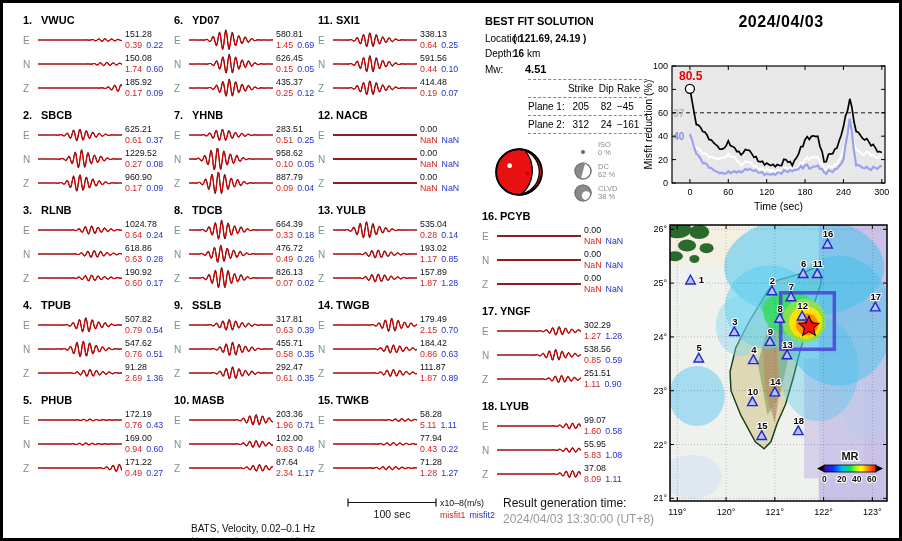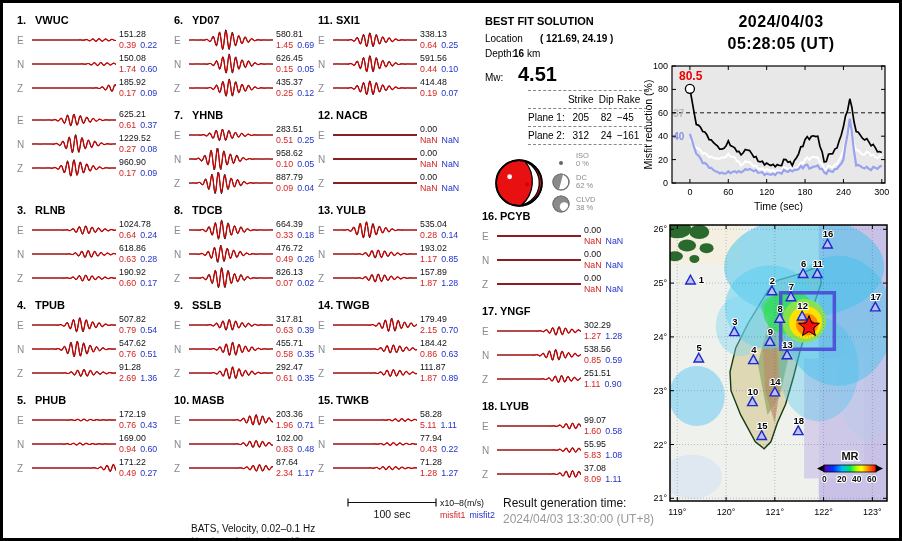--- a/index.html
+++ b/index.html
@@ -1,44 +1,44 @@
 <!DOCTYPE html>
 <html><head>
 <meta charset="utf-8">
 <style>
   html,body{margin:0;padding:0;background:#d9d9d9;}
   #app{position:relative;width:902px;height:541px;background:#ffffff;border:3px solid #000;
        box-sizing:border-box;overflow:hidden;font-family:"Liberation Sans",sans-serif;}
   
   .wcol{position:absolute;top:10px;width:158px;}
-  #wave-col1{left:14px}#wave-col2{left:171px}#wave-col3{left:315px}
+  #wave-col1{left:20px}#wave-col2{left:171px}#wave-col3{left:315px}
   #wave-col4{left:479px;top:206px}
   .station{height:95px;}
   .sta-h{font-size:11px;font-weight:bold;color:#000;height:15px;line-height:15px;}
   .sta-h .no{display:inline-block;min-width:18px;}
   .ch-row{display:flex;align-items:center;height:24px;}
   .comp{width:15px;font-size:10px;color:#8a8a8a;flex:none;}
   .wave{width:84px;height:22px;flex:none;}
   .nums{width:58px;padding-left:3px;font-size:8.8px;line-height:1.25;}
   .amp{color:#111;white-space:nowrap;}
   .m1{color:#d42222;}.m2{color:#2233cc;margin-left:4px;}
   
   #bestfit{position:absolute;left:482px;top:12px;width:162px;}
   .bf-title{font-size:11px;font-weight:bold;margin-bottom:6px;}
   .bf-row{display:flex;font-size:10px;margin:4px 0;align-items:baseline;}
   .bf-label{width:28px;flex:none;}
-  .bold{font-weight:bold;padding-left:27px;}
-  .mw-val{font-weight:bold;font-size:20px;margin-left:5px;}
+  .bold{font-weight:bold;}
+  .mw-val{font-weight:bold;font-size:11px;margin-left:12px;}
   .bf-table{margin-top:2px;margin-left:43px;}
   .bf-tr{display:flex;font-size:10px;padding:3px 0;border-bottom:1px dashed #888;}
   .bf-tr.hdr{border-top:1px dashed #888;}
   .c0{width:50px}.c1{width:40px;text-align:center}.c2{width:28px;text-align:center}.c3{width:40px;text-align:left}
   .mech-row{position:relative;height:68px;margin-top:4px;}
   #beachball{position:absolute;left:8px;top:8px;}
-  .dec-col{position:absolute;left:66px;top:0px;}
+  .dec-col{position:absolute;left:88px;top:0px;}
   .dec-item{display:flex;align-items:center;height:22px;}
   .dec-item svg{flex:none;margin-right:5px;}
   .dec-txt{font-size:7.5px;line-height:1.1;color:#8a8a8a;}
   
   #datetime{position:absolute;left:658px;top:8px;width:240px;text-align:center;
             font-size:16px;font-weight:bold;letter-spacing:0.5px;line-height:1.35;}
   
   #chart-svg{position:absolute;left:640px;top:57px;}
   #map-svg{position:absolute;left:640px;top:212px;}
   
@@ -86,20 +86,21 @@
             <path d="M0.0,11.0 L0.6,11.0 L1.2,11.0 L1.8,11.0 L2.4,11.0 L3.0,11.0 L3.6,11.0 L4.2,11.0 L4.8,11.0 L5.4,11.0 L6.0,11.0 L6.6,11.0 L7.2,11.0 L7.8,11.0 L8.4,11.0 L9.0,11.0 L9.6,11.0 L10.2,11.0 L10.8,11.0 L11.4,11.0 L12.0,11.0 L12.6,11.0 L13.2,11.0 L13.8,11.0 L14.4,11.0 L15.0,11.0 L15.6,11.0 L16.2,11.0 L16.8,11.0 L17.4,11.0 L18.0,11.0 L18.6,11.0 L19.2,11.0 L19.8,11.0 L20.4,11.0 L21.0,11.0 L21.6,11.0 L22.2,11.0 L22.8,11.0 L23.4,11.0 L24.0,11.0 L24.6,11.0 L25.2,11.0 L25.8,11.0 L26.4,11.0 L27.0,11.0 L27.6,11.0 L28.2,11.0 L28.8,11.0 L29.4,11.0 L30.0,11.0 L30.6,11.0 L31.2,11.0 L31.8,11.0 L32.4,11.0 L33.0,11.0 L33.6,11.0 L34.2,11.0 L34.8,11.0 L35.4,11.0 L36.0,11.0 L36.6,11.0 L37.2,11.0 L37.8,11.0 L38.4,11.0 L39.0,11.0 L39.6,11.0 L40.2,11.0 L40.8,11.0 L41.4,11.0 L42.0,11.0 L42.6,11.0 L43.2,11.0 L43.8,11.0 L44.4,11.0 L45.0,11.0 L45.6,11.0 L46.2,11.0 L46.8,11.0 L47.4,11.0 L48.0,11.0 L48.6,11.0 L49.2,11.0 L49.8,11.0 L50.4,11.0 L51.0,11.0 L51.6,11.0 L52.2,11.0 L52.8,11.0 L53.4,11.0 L54.0,11.0 L54.6,11.0 L55.2,11.0 L55.8,11.0 L56.4,11.0 L57.0,11.0 L57.6,10.9 L58.2,10.9 L58.8,11.0 L59.4,11.0 L60.0,11.0 L60.6,11.1 L61.2,11.1 L61.8,11.1 L62.4,11.0 L63.0,10.9 L63.6,10.8 L64.2,10.8 L64.8,10.9 L65.4,11.0 L66.0,11.2 L66.6,11.4 L67.2,11.5 L67.8,11.3 L68.4,11.0 L69.0,10.5 L69.6,10.0 L70.2,9.8 L70.8,10.0 L71.4,10.5 L72.0,11.5 L72.6,12.4 L73.2,13.1 L73.8,13.1 L74.4,12.4 L75.0,11.1 L75.6,9.5 L76.2,8.3 L76.8,7.9 L77.4,8.6 L78.0,10.1 L78.6,12.0 L79.2,13.7 L79.8,14.5 L80.4,14.2 L81.0,12.7 L81.6,10.7 L82.2,8.7 L82.8,7.6 L83.4,7.6 L84.0,8.8" fill="none" stroke="#111111" stroke-width="1"></path>
             <path d="M0.0,11.0 L0.6,11.0 L1.2,11.0 L1.8,11.0 L2.4,11.0 L3.0,11.0 L3.6,11.0 L4.2,11.0 L4.8,11.0 L5.4,11.0 L6.0,11.0 L6.6,11.0 L7.2,11.0 L7.8,11.0 L8.4,11.0 L9.0,11.0 L9.6,11.0 L10.2,11.0 L10.8,11.0 L11.4,11.0 L12.0,11.0 L12.6,11.0 L13.2,11.0 L13.8,11.0 L14.4,11.0 L15.0,11.0 L15.6,11.0 L16.2,11.0 L16.8,11.0 L17.4,11.0 L18.0,11.0 L18.6,11.0 L19.2,11.0 L19.8,11.0 L20.4,11.0 L21.0,11.0 L21.6,11.0 L22.2,11.0 L22.8,11.0 L23.4,11.0 L24.0,11.0 L24.6,11.0 L25.2,11.0 L25.8,11.0 L26.4,11.0 L27.0,11.0 L27.6,11.0 L28.2,11.0 L28.8,11.0 L29.4,11.0 L30.0,11.0 L30.6,11.0 L31.2,11.0 L31.8,11.0 L32.4,11.0 L33.0,11.0 L33.6,11.0 L34.2,11.0 L34.8,11.0 L35.4,11.0 L36.0,11.0 L36.6,11.0 L37.2,11.0 L37.8,11.0 L38.4,11.0 L39.0,11.0 L39.6,11.0 L40.2,11.0 L40.8,11.0 L41.4,11.0 L42.0,11.0 L42.6,11.0 L43.2,11.0 L43.8,11.0 L44.4,11.0 L45.0,11.0 L45.6,11.0 L46.2,11.0 L46.8,11.0 L47.4,11.0 L48.0,11.0 L48.6,11.0 L49.2,11.0 L49.8,11.0 L50.4,11.0 L51.0,11.0 L51.6,11.0 L52.2,11.0 L52.8,11.0 L53.4,11.0 L54.0,11.0 L54.6,11.0 L55.2,11.0 L55.8,11.0 L56.4,11.0 L57.0,11.0 L57.6,11.0 L58.2,11.0 L58.8,11.0 L59.4,11.0 L60.0,11.0 L60.6,11.1 L61.2,11.1 L61.8,11.0 L62.4,11.0 L63.0,10.9 L63.6,10.8 L64.2,10.8 L64.8,10.9 L65.4,11.0 L66.0,11.2 L66.6,11.4 L67.2,11.5 L67.8,11.4 L68.4,11.1 L69.0,10.7 L69.6,10.2 L70.2,10.0 L70.8,10.1 L71.4,10.5 L72.0,11.3 L72.6,12.1 L73.2,12.6 L73.8,12.7 L74.4,12.1 L75.0,11.0 L75.6,9.8 L76.2,8.8 L76.8,8.5 L77.4,9.0 L78.0,10.3 L78.6,12.0 L79.2,13.4 L79.8,14.0 L80.4,13.7 L81.0,12.4 L81.6,10.6 L82.2,9.0 L82.8,8.0 L83.4,8.0 L84.0,9.0" fill="none" stroke="#d40000" stroke-width="1.2"></path>
           </svg>
           <div class="nums">
             <div class="amp">185.92</div>
             <div><span class="m1">0.17</span><span class="m2">0.09</span></div>
           </div>
         </div>
       </div>
       <div class="station">
+        <div class="sta-h"><span class="no">2.</span><span>SBCB</span></div>
         <div class="ch-row">
           <span class="comp">E</span>
           <svg class="wave" viewBox="0 0 84 22">
             <path d="M0.0,11.0 L0.6,11.0 L1.2,11.1 L1.8,11.0 L2.4,11.0 L3.0,11.0 L3.6,11.0 L4.2,11.0 L4.8,11.0 L5.4,11.0 L6.0,10.9 L6.6,11.0 L7.2,11.0 L7.8,11.0 L8.4,11.0 L9.0,11.0 L9.6,11.0 L10.2,11.0 L10.8,11.0 L11.4,11.1 L12.0,11.0 L12.6,11.0 L13.2,11.0 L13.8,11.0 L14.4,11.0 L15.0,10.9 L15.6,10.9 L16.2,10.9 L16.8,10.9 L17.4,10.9 L18.0,11.0 L18.6,11.1 L19.2,11.1 L19.8,11.2 L20.4,11.2 L21.0,11.1 L21.6,10.9 L22.2,10.7 L22.8,10.6 L23.4,10.7 L24.0,10.9 L24.6,11.2 L25.2,11.5 L25.8,11.8 L26.4,11.7 L27.0,11.3 L27.6,10.6 L28.2,9.8 L28.8,9.2 L29.4,9.2 L30.0,9.9 L30.6,11.2 L31.2,12.8 L31.8,14.1 L32.4,14.6 L33.0,13.8 L33.6,12.0 L34.2,9.5 L34.8,7.1 L35.4,5.9 L36.0,6.3 L36.6,8.3 L37.2,11.4 L37.8,14.6 L38.4,16.7 L39.0,16.9 L39.6,15.1 L40.2,12.0 L40.8,8.5 L41.4,5.9 L42.0,5.1 L42.6,6.3 L43.2,9.0 L43.8,12.3 L44.4,15.0 L45.0,16.3 L45.6,15.7 L46.2,13.5 L46.8,10.7 L47.4,8.2 L48.0,6.7 L48.6,6.7 L49.2,8.1 L49.8,10.4 L50.4,12.7 L51.0,14.3 L51.6,14.7 L52.2,14.0 L52.8,12.4 L53.4,10.5 L54.0,8.9 L54.6,8.0 L55.2,8.1 L55.8,9.1 L56.4,10.6 L57.0,12.0 L57.6,13.0 L58.2,13.3 L58.8,12.8 L59.4,11.8 L60.0,10.6 L60.6,9.8 L61.2,9.4 L61.8,9.6 L62.4,10.3 L63.0,11.1 L63.6,11.8 L64.2,12.2 L64.8,12.1 L65.4,11.6 L66.0,11.0 L66.6,10.4 L67.2,10.1 L67.8,10.1 L68.4,10.4 L69.0,10.8 L69.6,11.2 L70.2,11.5 L70.8,11.6 L71.4,11.5 L72.0,11.3 L72.6,11.0 L73.2,10.9 L73.8,10.8 L74.4,10.8 L75.0,10.8 L75.6,10.9 L76.2,11.0 L76.8,11.0 L77.4,11.0 L78.0,11.0 L78.6,11.0 L79.2,11.0 L79.8,11.0 L80.4,11.0 L81.0,11.0 L81.6,11.0 L82.2,11.0 L82.8,11.0 L83.4,11.0 L84.0,11.0" fill="none" stroke="#111111" stroke-width="1"></path>
             <path d="M0.0,11.0 L0.6,11.0 L1.2,11.0 L1.8,11.0 L2.4,11.0 L3.0,11.0 L3.6,11.0 L4.2,11.0 L4.8,11.0 L5.4,11.0 L6.0,11.0 L6.6,11.0 L7.2,11.0 L7.8,11.0 L8.4,11.0 L9.0,11.0 L9.6,11.0 L10.2,11.0 L10.8,11.0 L11.4,11.0 L12.0,11.0 L12.6,11.0 L13.2,11.0 L13.8,11.0 L14.4,11.0 L15.0,11.0 L15.6,11.0 L16.2,11.0 L16.8,11.0 L17.4,11.0 L18.0,11.0 L18.6,11.1 L19.2,11.1 L19.8,11.1 L20.4,11.1 L21.0,11.0 L21.6,10.9 L22.2,10.7 L22.8,10.7 L23.4,10.7 L24.0,10.9 L24.6,11.2 L25.2,11.6 L25.8,11.8 L26.4,11.8 L27.0,11.4 L27.6,10.8 L28.2,10.0 L28.8,9.4 L29.4,9.3 L30.0,9.9 L30.6,10.9 L31.2,12.3 L31.8,13.4 L32.4,13.9 L33.0,13.4 L33.6,11.9 L34.2,9.8 L34.8,7.9 L35.4,6.9 L36.0,7.2 L36.6,8.9 L37.2,11.5 L37.8,14.1 L38.4,15.8 L39.0,15.9 L39.6,14.3 L40.2,11.6 L40.8,8.6 L41.4,6.4 L42.0,5.8 L42.6,6.9 L43.2,9.3 L43.8,12.2 L44.4,14.6 L45.0,15.6 L45.6,15.2 L46.2,13.4 L46.8,10.9 L47.4,8.7 L48.0,7.4 L48.6,7.4 L49.2,8.5 L49.8,10.3 L50.4,12.2 L51.0,13.5 L51.6,14.0 L52.2,13.4 L52.8,12.1 L53.4,10.6 L54.0,9.3 L54.6,8.6 L55.2,8.8 L55.8,9.6 L56.4,10.8 L57.0,12.0 L57.6,12.8 L58.2,13.0 L58.8,12.5 L59.4,11.5 L60.0,10.5 L60.6,9.7 L61.2,9.4 L61.8,9.7 L62.4,10.3 L63.0,11.1 L63.6,11.7 L64.2,12.1 L64.8,12.0 L65.4,11.7 L66.0,11.1 L66.6,10.7 L67.2,10.4 L67.8,10.3 L68.4,10.5 L69.0,10.8 L69.6,11.1 L70.2,11.3 L70.8,11.4 L71.4,11.3 L72.0,11.2 L72.6,11.0 L73.2,10.9 L73.8,10.8 L74.4,10.8 L75.0,10.9 L75.6,11.0 L76.2,11.0 L76.8,11.1 L77.4,11.1 L78.0,11.0 L78.6,11.0 L79.2,11.0 L79.8,11.0 L80.4,11.0 L81.0,11.0 L81.6,11.0 L82.2,11.0 L82.8,11.0 L83.4,11.0 L84.0,11.0" fill="none" stroke="#d40000" stroke-width="1.2"></path>
           </svg>
           <div class="nums">
             <div class="amp">625.21</div>
             <div><span class="m1">0.61</span><span class="m2">0.37</span></div>
           </div>
@@ -778,21 +779,20 @@
               <div>CLVD</div>
               <div>38 %</div>
             </div>
         </div>
       </div>
     </div>
   </div>
 
   <div id="datetime">
     <div>2024/04/03</div>
-    <div>05:28:05  (UT)</div>
   </div>
 
   <svg id="chart-svg" width="262" height="152">
       <rect x="29" y="6" width="213" height="117" fill="#e8e8e8"></rect>
       <line x1="29" y1="52.8" x2="242" y2="52.8" stroke="#000" stroke-width="0.9" stroke-dasharray="4,3"></line>
       <path d="M46.9,79.7 L49.0,82.4 L51.1,85.2 L53.3,87.9 L55.4,88.5 L57.5,90.2 L59.7,93.8 L61.8,93.1 L63.9,94.4 L66.1,97.3 L68.2,96.5 L70.3,97.7 L72.5,98.4 L74.6,98.3 L76.7,99.0 L78.9,97.3 L81.0,97.6 L83.1,96.8 L85.3,93.8 L87.4,96.8 L89.5,96.8 L91.7,97.3 L93.8,101.0 L95.9,101.7 L98.1,105.5 L100.2,103.8 L102.3,101.2 L104.5,101.9 L106.6,101.9 L108.7,104.0 L110.9,106.6 L113.0,105.6 L115.1,108.9 L117.3,109.0 L119.4,108.2 L121.5,110.8 L123.7,109.0 L125.8,110.0 L127.9,111.0 L130.1,110.1 L132.2,112.3 L134.3,110.5 L136.5,111.3 L138.6,111.8 L140.7,107.2 L142.9,107.8 L145.0,109.1 L147.1,107.8 L149.3,110.1 L151.4,108.1 L153.5,107.8 L155.6,106.6 L157.8,102.5 L159.9,103.5 L162.0,99.6 L164.2,97.2 L166.3,99.8 L168.4,97.3 L170.6,96.9 L172.7,97.6 L174.8,97.3 L176.9,102.3 L179.1,103.7 L181.2,109.0 L183.3,110.0 L185.5,105.6 L187.6,106.6 L189.7,107.3 L191.9,104.4 L194.0,104.3 L196.1,99.7 L198.2,96.0 L200.4,90.2 L202.5,81.2 L204.6,76.5 L206.8,66.8 L208.9,72.8 L211.0,83.4 L213.2,90.2 L215.3,90.5 L217.4,92.6 L219.6,94.9 L221.7,94.3 L223.8,91.5 L226.0,92.6 L228.1,95.6 L230.2,94.4 L232.4,97.3 L234.5,98.3 L236.6,96.1 L238.8,94.9" fill="none" stroke="#ffffff" stroke-width="2"></path>
       <path d="M46.9,73.9 L49.0,80.5 L51.1,87.1 L53.3,93.8 L55.4,95.5 L57.5,98.4 L59.7,103.1 L61.8,102.8 L63.9,104.5 L66.1,107.8 L68.2,107.8 L70.3,109.8 L72.5,111.3 L74.6,111.9 L76.7,113.4 L78.9,112.5 L81.0,113.6 L83.1,113.5 L85.3,111.3 L87.4,113.1 L89.5,112.0 L91.7,111.3 L93.8,112.7 L95.9,111.0 L98.1,112.5 L100.2,111.2 L102.3,109.0 L104.5,110.1 L106.6,108.9 L108.7,109.9 L110.9,111.3 L113.0,109.9 L115.1,112.8 L117.3,112.5 L119.4,112.1 L121.5,115.1 L123.7,113.6 L125.8,114.3 L127.9,114.9 L130.1,113.6 L132.2,115.0 L134.3,112.5 L136.5,112.5 L138.6,113.8 L140.7,109.9 L142.9,111.3 L145.0,111.9 L147.1,109.8 L149.3,111.3 L151.4,109.6 L153.5,109.8 L155.6,109.0 L157.8,106.0 L159.9,108.2 L162.0,105.5 L164.2,104.6 L166.3,108.7 L168.4,107.8 L170.6,106.7 L172.7,106.5 L174.8,105.5 L176.9,108.9 L179.1,108.8 L181.2,112.5 L183.3,113.9 L185.5,109.9 L187.6,111.3 L189.7,112.0 L191.9,109.1 L194.0,109.0 L196.1,106.0 L198.2,103.8 L200.4,99.6 L202.5,84.7 L204.6,74.2 L206.8,58.6 L208.9,72.4 L211.0,90.8 L213.2,105.5 L215.3,104.9 L217.4,106.2 L219.6,107.8 L221.7,108.3 L223.8,106.7 L226.0,109.0 L228.1,110.0 L230.2,106.9 L232.4,107.8 L234.5,108.9 L236.6,106.7 L238.8,105.5" fill="none" stroke="#9aa2ef" stroke-width="2.2"></path>
       <path d="M46.9,28.8 L49.0,40.7 L51.1,52.6 L53.3,64.5 L55.4,65.1 L57.5,67.2 L59.7,71.5 L61.8,71.9 L63.9,74.8 L66.1,79.7 L68.2,79.8 L70.3,82.4 L72.5,84.4 L74.6,86.2 L76.7,89.2 L78.9,89.1 L81.0,88.2 L83.1,85.9 L85.3,80.9 L87.4,85.5 L89.5,86.4 L91.7,87.9 L93.8,91.5 L95.9,91.3 L98.1,94.9 L100.2,92.8 L102.3,89.5 L104.5,90.2 L106.6,90.5 L108.7,93.6 L110.9,97.3 L113.0,96.6 L115.1,101.3 L117.3,101.9 L119.4,101.3 L121.5,105.0 L123.7,103.1 L125.8,104.4 L127.9,105.5 L130.1,104.3 L132.2,106.8 L134.3,104.6 L136.5,105.5 L138.6,105.6 L140.7,99.4 L142.9,99.6 L145.0,102.3 L147.1,101.6 L149.3,105.5 L151.4,100.4 L153.5,97.7 L155.6,93.8 L157.8,86.8 L159.9,86.4 L162.0,79.7 L164.2,76.6 L166.3,79.5 L168.4,76.2 L170.6,75.8 L172.7,76.6 L174.8,76.2 L176.9,86.2 L179.1,91.7 L181.2,101.9 L183.3,101.5 L185.5,94.2 L187.6,93.8 L189.7,93.6 L191.9,89.0 L194.0,87.9 L196.1,81.0 L198.2,75.2 L200.4,66.8 L202.5,55.9 L204.6,50.5 L206.8,38.8 L208.9,47.3 L211.0,61.8 L213.2,71.5 L215.3,72.3 L217.4,75.2 L219.6,78.5 L221.7,79.9 L223.8,78.6 L226.0,82.1 L228.1,85.8 L230.2,84.4 L232.4,87.9 L234.5,91.8 L236.6,91.6 L238.8,92.6" fill="none" stroke="#000" stroke-width="1.7"></path>
       <circle cx="46.90990990990991" cy="28.814999999999998" r="4.5" fill="#fff" stroke="#000" stroke-width="1.3"></circle>
       <text x="36" y="20" font-family="&quot;Liberation Sans&quot;,sans-serif" fill="#ee0000" font-size="12" font-weight="bold">80.5</text>

